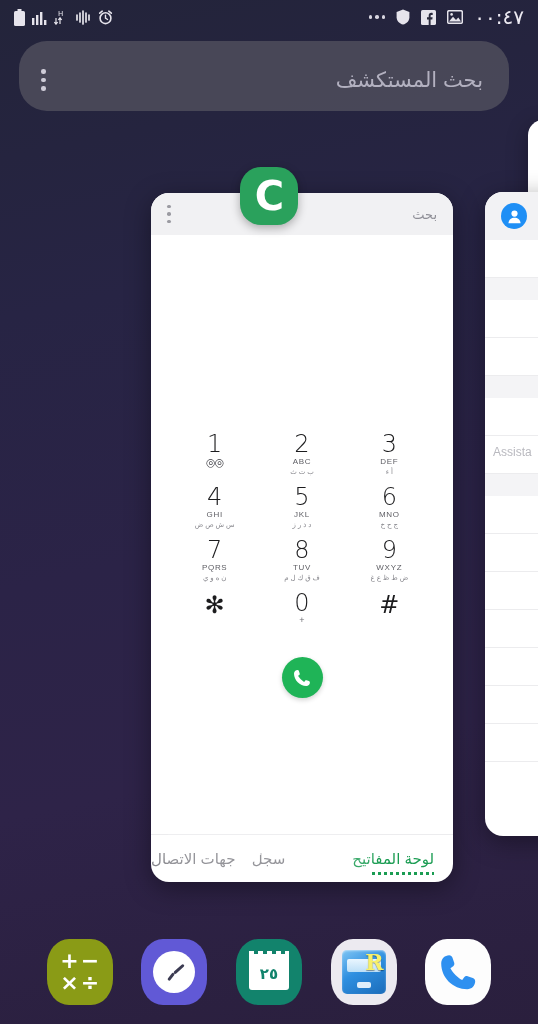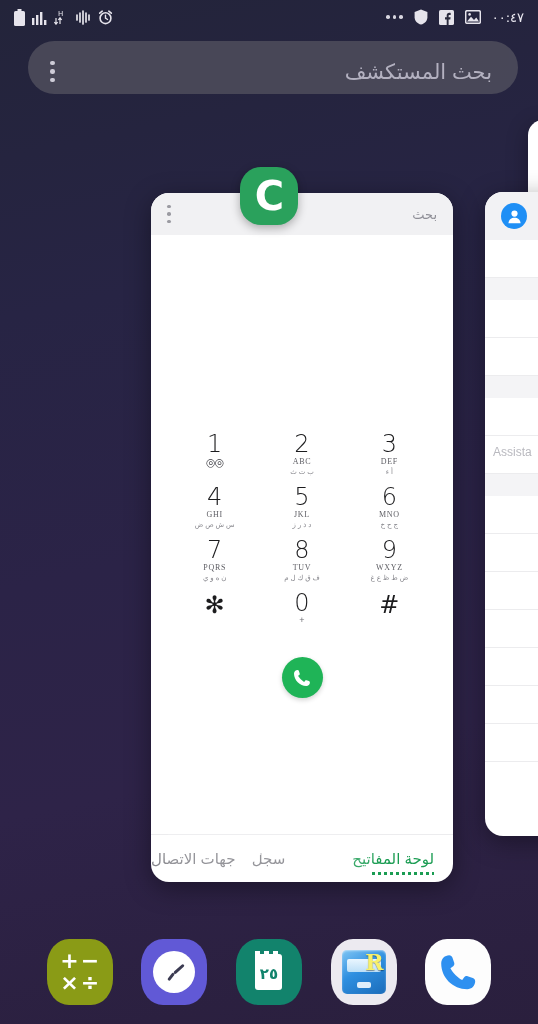--- a/index.html
+++ b/index.html
@@ -14,27 +14,27 @@
 
   
   .statusbar {
     position:absolute; top:0; left:0; width:538px; height:34px;
     display:flex; align-items:center; justify-content:space-between;
     padding:0 14px;
   }
   .sb-left, .sb-right { display:flex; align-items:center; gap:7px; }
   .sb-right { gap:11px; }
   .sb-ico { display:block; }
-  .sb-time { font-size:13px; color:#eceaf2; letter-spacing:.5px; font-family:"DejaVu Sans", sans-serif; }
+  .sb-time { font-size:20px; color:#eceaf2; letter-spacing:.5px; font-family:"DejaVu Sans", sans-serif; }
   .dots3h { display:flex; gap:3px; align-items:center; }
   .dots3h i { width:3.5px;height:3.5px;border-radius:50%;background:#d8d6e0;display:block; }
 
   
   .searchbar {
-    position:absolute; top:41px; left:28px; width:490px; height:53px;
+    position:absolute; top:41px; left:19px; width:490px; height:70px;
     background:#4a4959; opacity:.96; border-radius:28px;
     display:flex; align-items:center; justify-content:space-between;
     padding:8px 26px 0 22px;
   }
   .search-ph { font-size:21px; color:#b9b7c6; direction:rtl; }
   .kebab { display:flex; flex-direction:column; gap:4px; align-items:center; cursor:pointer; }
   .kebab i { width:4.5px;height:4.5px;border-radius:50%;background:#d5d3de;display:block; }
 
   
   .cards { position:absolute; top:120px; left:0; width:538px; height:660px; }
@@ -82,21 +82,21 @@
   }
   .app-badge span { font-family:"DejaVu Sans", sans-serif; font-weight:700;
     font-size:40px; color:#fff; line-height:1; letter-spacing:-1px; }
 
   
   .dialpad { padding:196px 20px 0 20px; }
   .dp-row { display:flex; }
   .dp-key { flex:1; height:53px; text-align:center; cursor:pointer;
     display:flex; flex-direction:column; align-items:center; justify-content:flex-start; }
   .dp-num { font-size:24px; color:#1c1c1e; font-family:"DejaVu Sans", sans-serif; font-weight:300; line-height:26px; }
-  .dp-lat { font-size:8px; color:#5d5d63; letter-spacing:.7px; line-height:10px; font-family:Liberation Serif, serif; }
+  .dp-lat { font-size:8px; color:#5d5d63; letter-spacing:.7px; line-height:10px; font-family:Liberation Sans, sans-serif; }
   .dp-ar  { font-size:7px; color:#87878d; line-height:9px; direction:rtl; }
   .dp-vm { font-size:11px; color:#3a3a40; line-height:11px; letter-spacing:-1px;}
   .dp-sym { font-size:24px; color:#1c1c1e; line-height:30px; font-family:"DejaVu Sans", sans-serif; }
   .dp-zero-sub { font-size:9px; color:#6f6f75; line-height:8px; }
 
   .call-wrap { display:flex; justify-content:center; margin-top:14px; }
   .call-btn { width:41px;height:41px;border-radius:50%;background:#1fb457;
     display:flex;align-items:center;justify-content:center;cursor:pointer;
     box-shadow:0 2px 5px rgba(0,0,0,.18); }
 
@@ -128,21 +128,21 @@
   .ic-cal { background:#12836c; }
   .ic-root { background:#eceaf0; }
   .ic-phone { background:#fdfdfd; }
   .calc-grid { display:grid; grid-template-columns:1fr 1fr; gap:2px; color:#fff;
      font-size:22px; font-weight:700; line-height:20px; font-family:"DejaVu Sans", sans-serif;}
   .clock-face { width:42px;height:42px;border-radius:50%;background:#fff; position:relative; }
   .clock-face::before { content:""; position:absolute; left:50%; top:50%; width:13px;height:2.6px;
      background:#3b3b52; transform-origin:left center; transform:rotate(-42deg); border-radius:2px;}
   .clock-face::after { content:""; position:absolute; left:50%; top:50%; width:9px;height:2.6px;
      background:#3b3b52; transform-origin:left center; transform:rotate(128deg); border-radius:2px;}
-  .cal-paper { width:27px;height:36px;background:#fff;border-radius:3px; position:relative;
+  .cal-paper { width:40px;height:36px;background:#fff;border-radius:3px; position:relative;
      display:flex;align-items:center;justify-content:center;text-decoration:underline; }
   .cal-paper::before { content:""; position:absolute; top:-3px; left:0; width:100%; height:6px;
      background-image:repeating-linear-gradient(to right,#fff 0 5px,transparent 5px 9px); }
   .cal-day { font-size:15px; font-weight:700; color:#12836c; font-family:"DejaVu Sans", sans-serif; margin-top:3px;}
   .root-box { width:44px;height:44px;border-radius:5px;
      background:linear-gradient(150deg,#7fc5f4 0%,#2f8fe0 45%,#1b6cba 100%); position:relative;
      box-shadow:inset 0 1px 2px rgba(255,255,255,.5); }
   .root-box::before { content:""; position:absolute; left:5px; top:9px; width:34px;height:13px;
      background:linear-gradient(#eaf6ff,#bcdff7); border-radius:2px; }
   .root-box::after { content:""; position:absolute; left:15px; bottom:6px; width:14px;height:6px;

